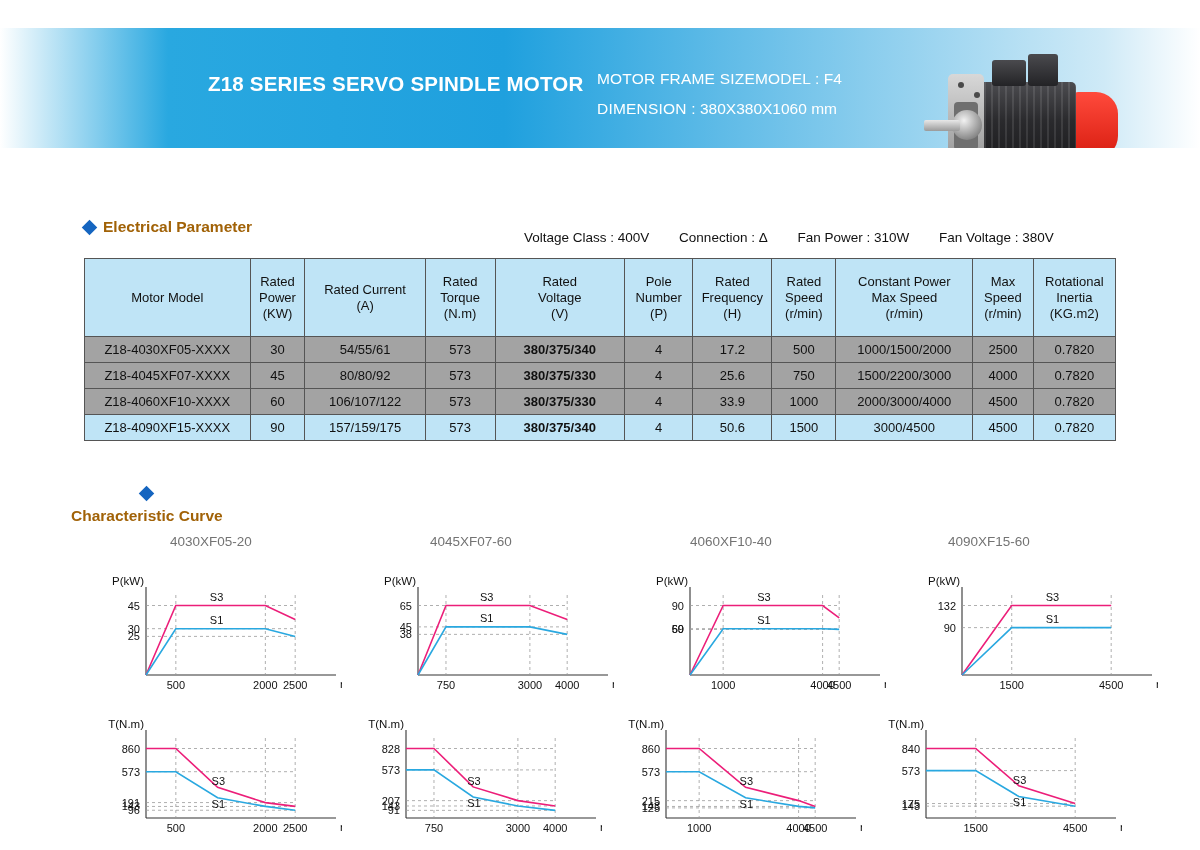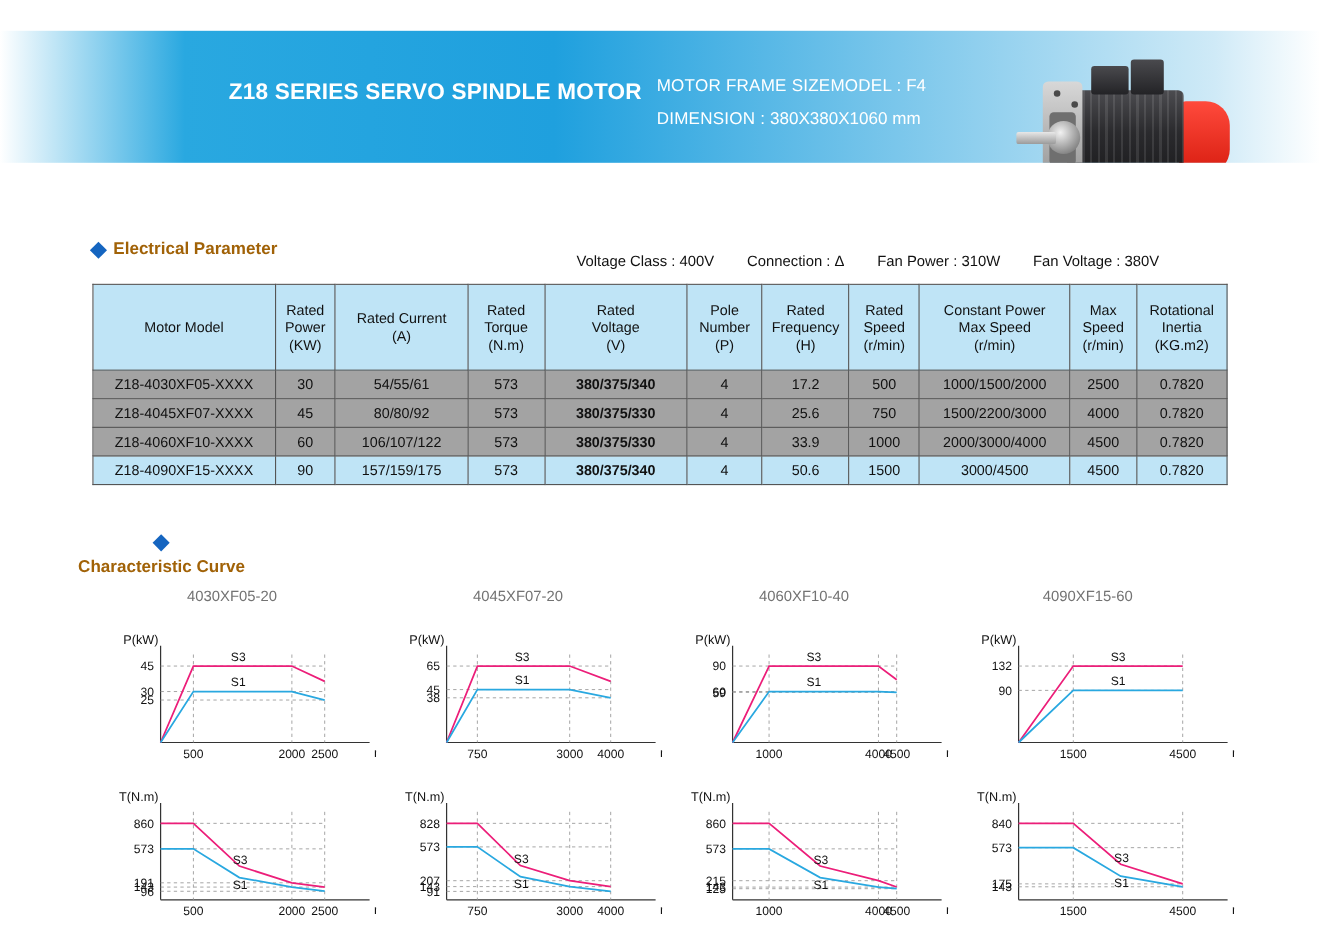--- a/index.html
+++ b/index.html
@@ -255,26 +255,26 @@
     </tbody>
 </table>
 
 <div class="sec sec-cc">
   <span class="diamond"></span>
   <span>Characteristic Curve</span>
 </div>
 
 <div class="curve-titles">
   <div style="left:86px;">4030XF05-20</div>
-  <div style="left:346px;">4045XF07-20</div>
+  <div style="left:346px;">4045XF07-60</div>
   <div style="left:606px;">4060XF10-40</div>
   <div style="left:864px;">4090XF15-60</div>
 </div>
 
-<div class="chartsRow1" id="charts-row-power" style="display: flex; gap: 2px; text-align: right;">
+<div class="chartsRow1" id="charts-row-power" style="display: flex; gap: 14px; text-align: right;">
     <div class="chart" style="position: relative;">
       <svg width="258" height="126" viewBox="0 0 258 126">
         <line x1="62" y1="12" x2="62" y2="100" class="axis"></line>
         <line x1="62" y1="100" x2="252" y2="100" class="axis"></line>
         <text x="60" y="10" class="axlbl" text-anchor="end">P(kW)</text>
         <text x="256" y="113" class="axlbl">n(r/min)</text>
         <line x1="62" y1="30.508474576271183" x2="211.18032786885246" y2="30.508474576271183" class="grid"></line>
         <text x="56" y="34.50847457627118" class="ticklbl" text-anchor="end">45</text>
         <line x1="62" y1="53.67231638418079" x2="211.18032786885246" y2="53.67231638418079" class="grid"></line>
         <text x="56" y="57.67231638418079" class="ticklbl" text-anchor="end">30</text>

